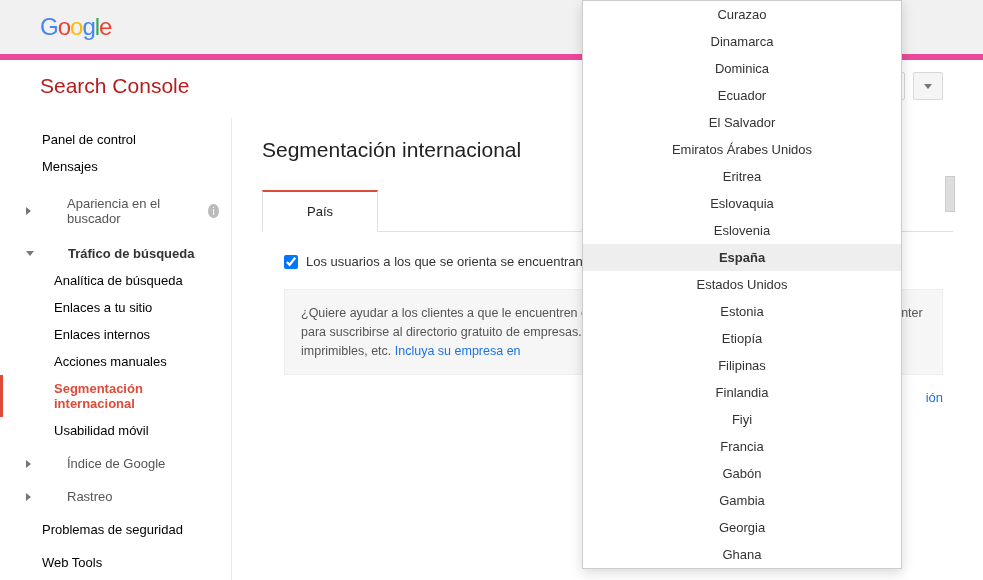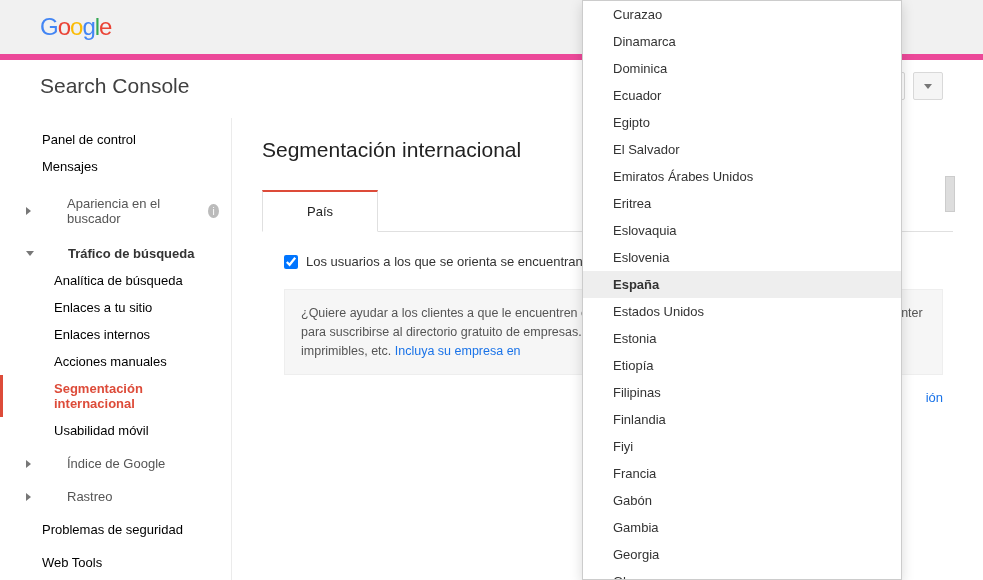--- a/index.html
+++ b/index.html
@@ -6,21 +6,21 @@
   body { font-family: Arial, Helvetica, sans-serif; font-size: 13px; color: #333; background: #fff; width: 983px; }
   .topbar { background: #f1f1f1; height: 60px; border-bottom: 6px solid #ec4899; padding-left: 40px; display: flex; align-items: center; }
   .google-logo { font-size: 24px; font-weight: 500; letter-spacing: -1px; }
   .google-logo .g1 { color: #4285F4; }
   .google-logo .o1 { color: #EA4335; }
   .google-logo .o2 { color: #FBBC05; }
   .google-logo .g2 { color: #4285F4; }
   .google-logo .l  { color: #34A853; }
   .google-logo .e  { color: #EA4335; }
   .subhead { display: flex; align-items: center; justify-content: space-between; padding: 12px 40px 18px 40px; }
-  .sc-title { color: #404040; font-size: 21px; font-weight: 400; }
+  .sc-title { color: #b91c1c; font-size: 21px; font-weight: 400; }
   .prop-select { display: flex; align-items: center; gap: 8px; }
   .prop-chip { border: 1px solid #d9d9d9; padding: 4px 10px; border-radius: 2px; background: #fff; display: flex; align-items: center; gap: 6px; min-width: 20px; height: 28px; }
   .prop-chip .favicon { color: #dd4b39; font-style: italic; font-weight: bold; font-size: 15px; }
   .caret-btn { width: 30px; height: 28px; border: 1px solid #d9d9d9; background: #f5f5f5; display: flex; align-items: center; justify-content: center; border-radius: 2px; }
   .caret-down { width: 0; height: 0; border-left: 4px solid transparent; border-right: 4px solid transparent; border-top: 5px solid #777; }
   .layout { display: flex; }
   .sidebar { width: 232px; border-right: 1px solid #ebebeb; padding-top: 8px; min-height: 480px; }
   .nav-item, .nav-sub { display: flex; align-items: center; padding: 6px 12px 6px 42px; color: #000000; cursor: pointer; }
   .nav-group { display: flex; align-items: center; padding: 6px 12px 6px 26px; color: #555; cursor: pointer; gap: 28px; }
   .tri-right { border-top: 4px solid transparent; border-bottom: 4px solid transparent; border-left: 5px solid #777; display:inline-block; margin-right:8px; }
@@ -34,21 +34,21 @@
   .tabs { display: flex; border-bottom: 1px solid #e0e0e0; }
   .tab { padding: 12px 44px; color: #777; cursor: pointer; }
   .tab.active { color: #222; border-top: 2px solid #dd4b39; border-left: 1px solid #e0e0e0; border-right: 1px solid #e0e0e0; border-bottom: 1px solid #fff; background: #fff; margin-bottom: -1px; }
   .tabpanel { padding: 22px 10px 10px 22px; }
   .check-row { display: flex; align-items: center; gap: 8px; margin-bottom: 20px; }
   .check-row input { width: 14px; height: 14px; }
   .promo { background: #f6f6f6; border: 1px solid #eee; padding: 14px 16px; font-size: 12.5px; line-height: 1.5; color: #555; }
   .promo a { color: #1a73e8; text-decoration: none; }
   .right-edge-badge { position: absolute; right: 28px; top: 58px; width: 10px; height: 36px; background: #ddd; border: 1px solid #ccc; }
   .dropdown { position: absolute; left: 582px; top: 0; width: 320px; background: #fff; border: 1px solid #ccc; box-shadow: 0 4px 12px rgba(0,0,0,.15); max-height: 580px; overflow: hidden; }
-  .dd-item { padding: 6px 30px; font-size: 13px; color: #333; cursor: pointer; }
+  .dd-item { padding: 6px 6px; font-size: 13px; color: #333; cursor: pointer; text-align: center; }
   .dd-item.selected { background: #eee; font-weight: bold; }
   .link-fragment { position: absolute; right: 40px; top: 272px; color: #1a73e8; font-size: 13px; }
 </style>
 </head>
 <body>
 
 <div class="topbar">
   <div class="google-logo">
     <span class="g1">G</span><span class="o1">o</span><span class="o2">o</span><span class="g2">g</span><span class="l">l</span><span class="e">e</span>
   </div>
@@ -125,21 +125,20 @@
 
     <span class="link-fragment">ión</span>
   </div>
 </div>
 
 <div class="dropdown" id="country-dropdown">
     <div class="dd-item">Curazao</div>
     <div class="dd-item">Dinamarca</div>
     <div class="dd-item">Dominica</div>
     <div class="dd-item">Ecuador</div>
-    <div class="dd-item">Egipto</div>
     <div class="dd-item">El Salvador</div>
     <div class="dd-item">Emiratos Árabes Unidos</div>
     <div class="dd-item">Eritrea</div>
     <div class="dd-item">Eslovaquia</div>
     <div class="dd-item">Eslovenia</div>
     <div class="dd-item selected">España</div>
     <div class="dd-item">Estados Unidos</div>
     <div class="dd-item">Estonia</div>
     <div class="dd-item">Etiopía</div>
     <div class="dd-item">Filipinas</div>

